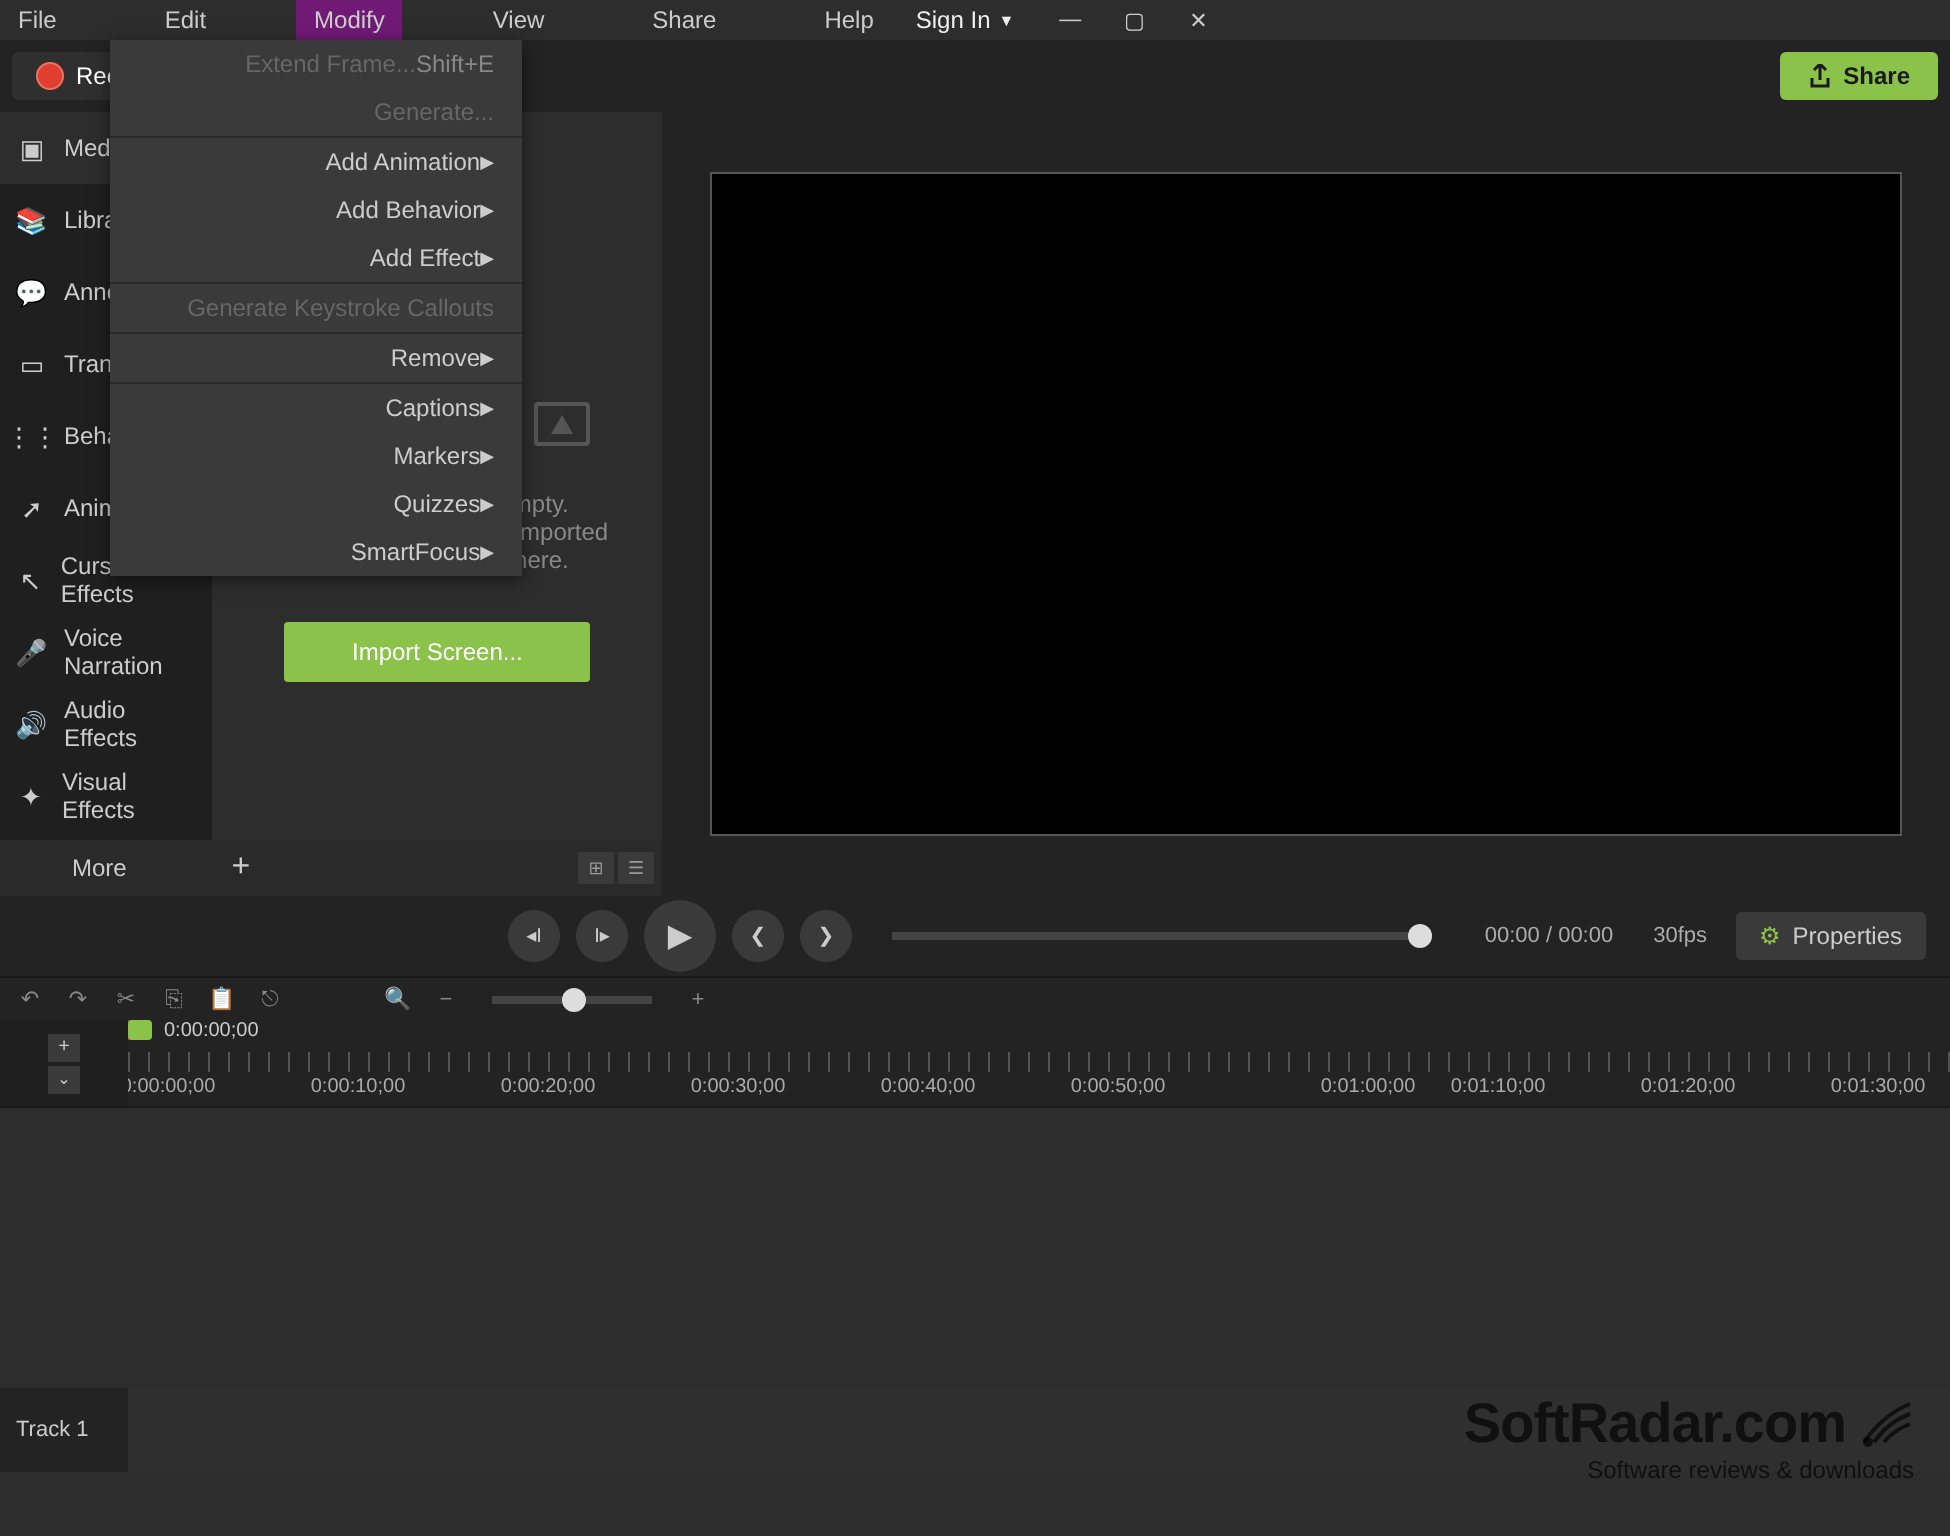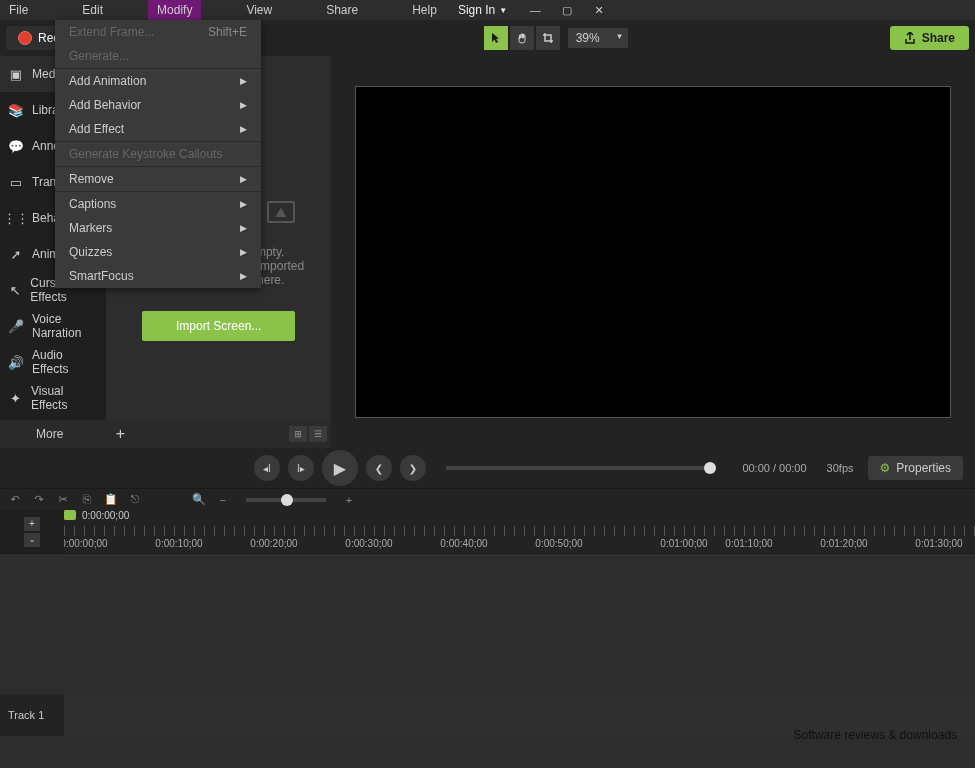--- a/index.html
+++ b/index.html
@@ -41,21 +41,21 @@
 .media-footer { height: 28px; background: #2a2a2a; display: flex; align-items: center; justify-content: space-between; }
 .add-btn { width: 28px; height: 28px; display: flex; align-items: center; justify-content: center; color: #ccc; font-size: 16px; }
 .view-toggles { display: flex; gap: 2px; padding-right: 4px; }
 .view-btn { width: 18px; height: 16px; background: #3a3a3a; display: flex; align-items: center; justify-content: center; font-size: 9px; color: #999; }
 
 .canvas-area { flex: 1; background: #232323; display: flex; align-items: center; justify-content: center; padding: 24px; }
 .canvas { width: 596px; height: 332px; background: #000; border: 1px solid #555; }
 
 
 .dropdown { position: absolute; top: 20px; left: 55px; width: 206px; background: #3a3a3a; box-shadow: 0 2px 8px rgba(0,0,0,0.5); z-index: 100; }
-.dd-item { padding: 5px 14px; display: flex; align-items: center; justify-content: space-between; color: #ccc; font-size: 12px; cursor: pointer; }
+.dd-item { padding: 5px 14px; display: flex; align-items: center; justify-content: flex-end; color: #ccc; font-size: 12px; cursor: pointer; }
 .dd-item.disabled { color: #666; }
 .dd-item .arrow { font-size: 9px; }
 .dd-sep { height: 1px; background: #2a2a2a; }
 
 
 .playback { height: 40px; background: #232323; display: flex; align-items: center; padding: 0 12px; gap: 8px; }
 .pb-spacer { width: 234px; }
 .pb-btn { width: 26px; height: 26px; border-radius: 50%; background: #3a3a3a; display: flex; align-items: center; justify-content: center; color: #ccc; font-size: 10px; }
 .pb-btn.play { width: 36px; height: 36px; font-size: 16px; }
 .scrub { flex: 1; height: 4px; background: #444; margin: 0 12px; position: relative; }
@@ -115,38 +115,20 @@
     <div class="win-btn">—</div>
     <div class="win-btn">▢</div>
     <div class="win-btn">✕</div>
   </div>
 </div>
 
 <div class="toolbar-row">
   <div class="record-btn">
     <span class="rec-dot"></span>
     <span>Record</span>
-  </div>
-  <div class="canvas-tools">
-    <div class="tool-btn active">
-        <svg width="12" height="12" viewBox="0 0 12 12">
-          <path d="M2 1 L2 10 L4.5 7.5 L6 11 L8 10 L6.2 6.8 L9 6.5 Z" fill="#1a1a1a"></path>
-        </svg>
-      </div>
-    <div class="tool-btn">
-        <svg width="12" height="12" viewBox="0 0 12 12">
-          <path d="M3 5 L3 9 Q3 11 6 11 Q9 11 9 9 L9 3 L8 3 L8 6 L7.5 6 L7.5 2 L6.5 2 L6.5 6 L6 6 L6 2 L5 2 L5 6 L4.5 6 L4.5 3 L3.5 3 L3.5 7" fill="none" stroke="#ccc" stroke-width="1"></path>
-        </svg>
-      </div>
-    <div class="tool-btn">
-        <svg width="12" height="12" viewBox="0 0 12 12">
-          <path d="M3 1 L3 9 L11 9 M1 3 L9 3 L9 11" fill="none" stroke="#ccc" stroke-width="1.5"></path>
-        </svg>
-      </div>
-    <div class="zoom-select">39%</div>
   </div>
   <div class="share-btn">
     <svg width="12" height="12" viewBox="0 0 12 12">
         <path d="M6 8 L6 1 M3 3 L6 0 L9 3 M2 7 L2 11 L10 11 L10 7" fill="none" stroke="#1a1a1a" stroke-width="1.5"></path>
       </svg>
     <span>Share</span>
   </div>
 </div>
 
 <div class="main">
@@ -330,14 +312,18 @@
       <span>Quizzes</span>
       <span class="arrow">▶</span>
     </div>
     <div class="dd-item">
       <span>SmartFocus</span>
       <span class="arrow">▶</span>
     </div>
   </div>
 
 <div class="watermark">
+  <div class="big"><span>SoftRadar.com</span><svg class="wm-icon" viewBox="0 0 30 26">
+        <path d="M5 22 Q15 8 28 3 M10 22 Q17 12 28 8 M15 22 Q20 16 28 13" fill="none" stroke="rgba(0,0,0,0.65)" stroke-width="2"></path>
+        <circle cx="7" cy="22" r="2.5" fill="rgba(0,0,0,0.65)"></circle>
+      </svg></div>
   <div class="small">Software reviews &amp; downloads</div>
 </div>
 
 </body></html>

